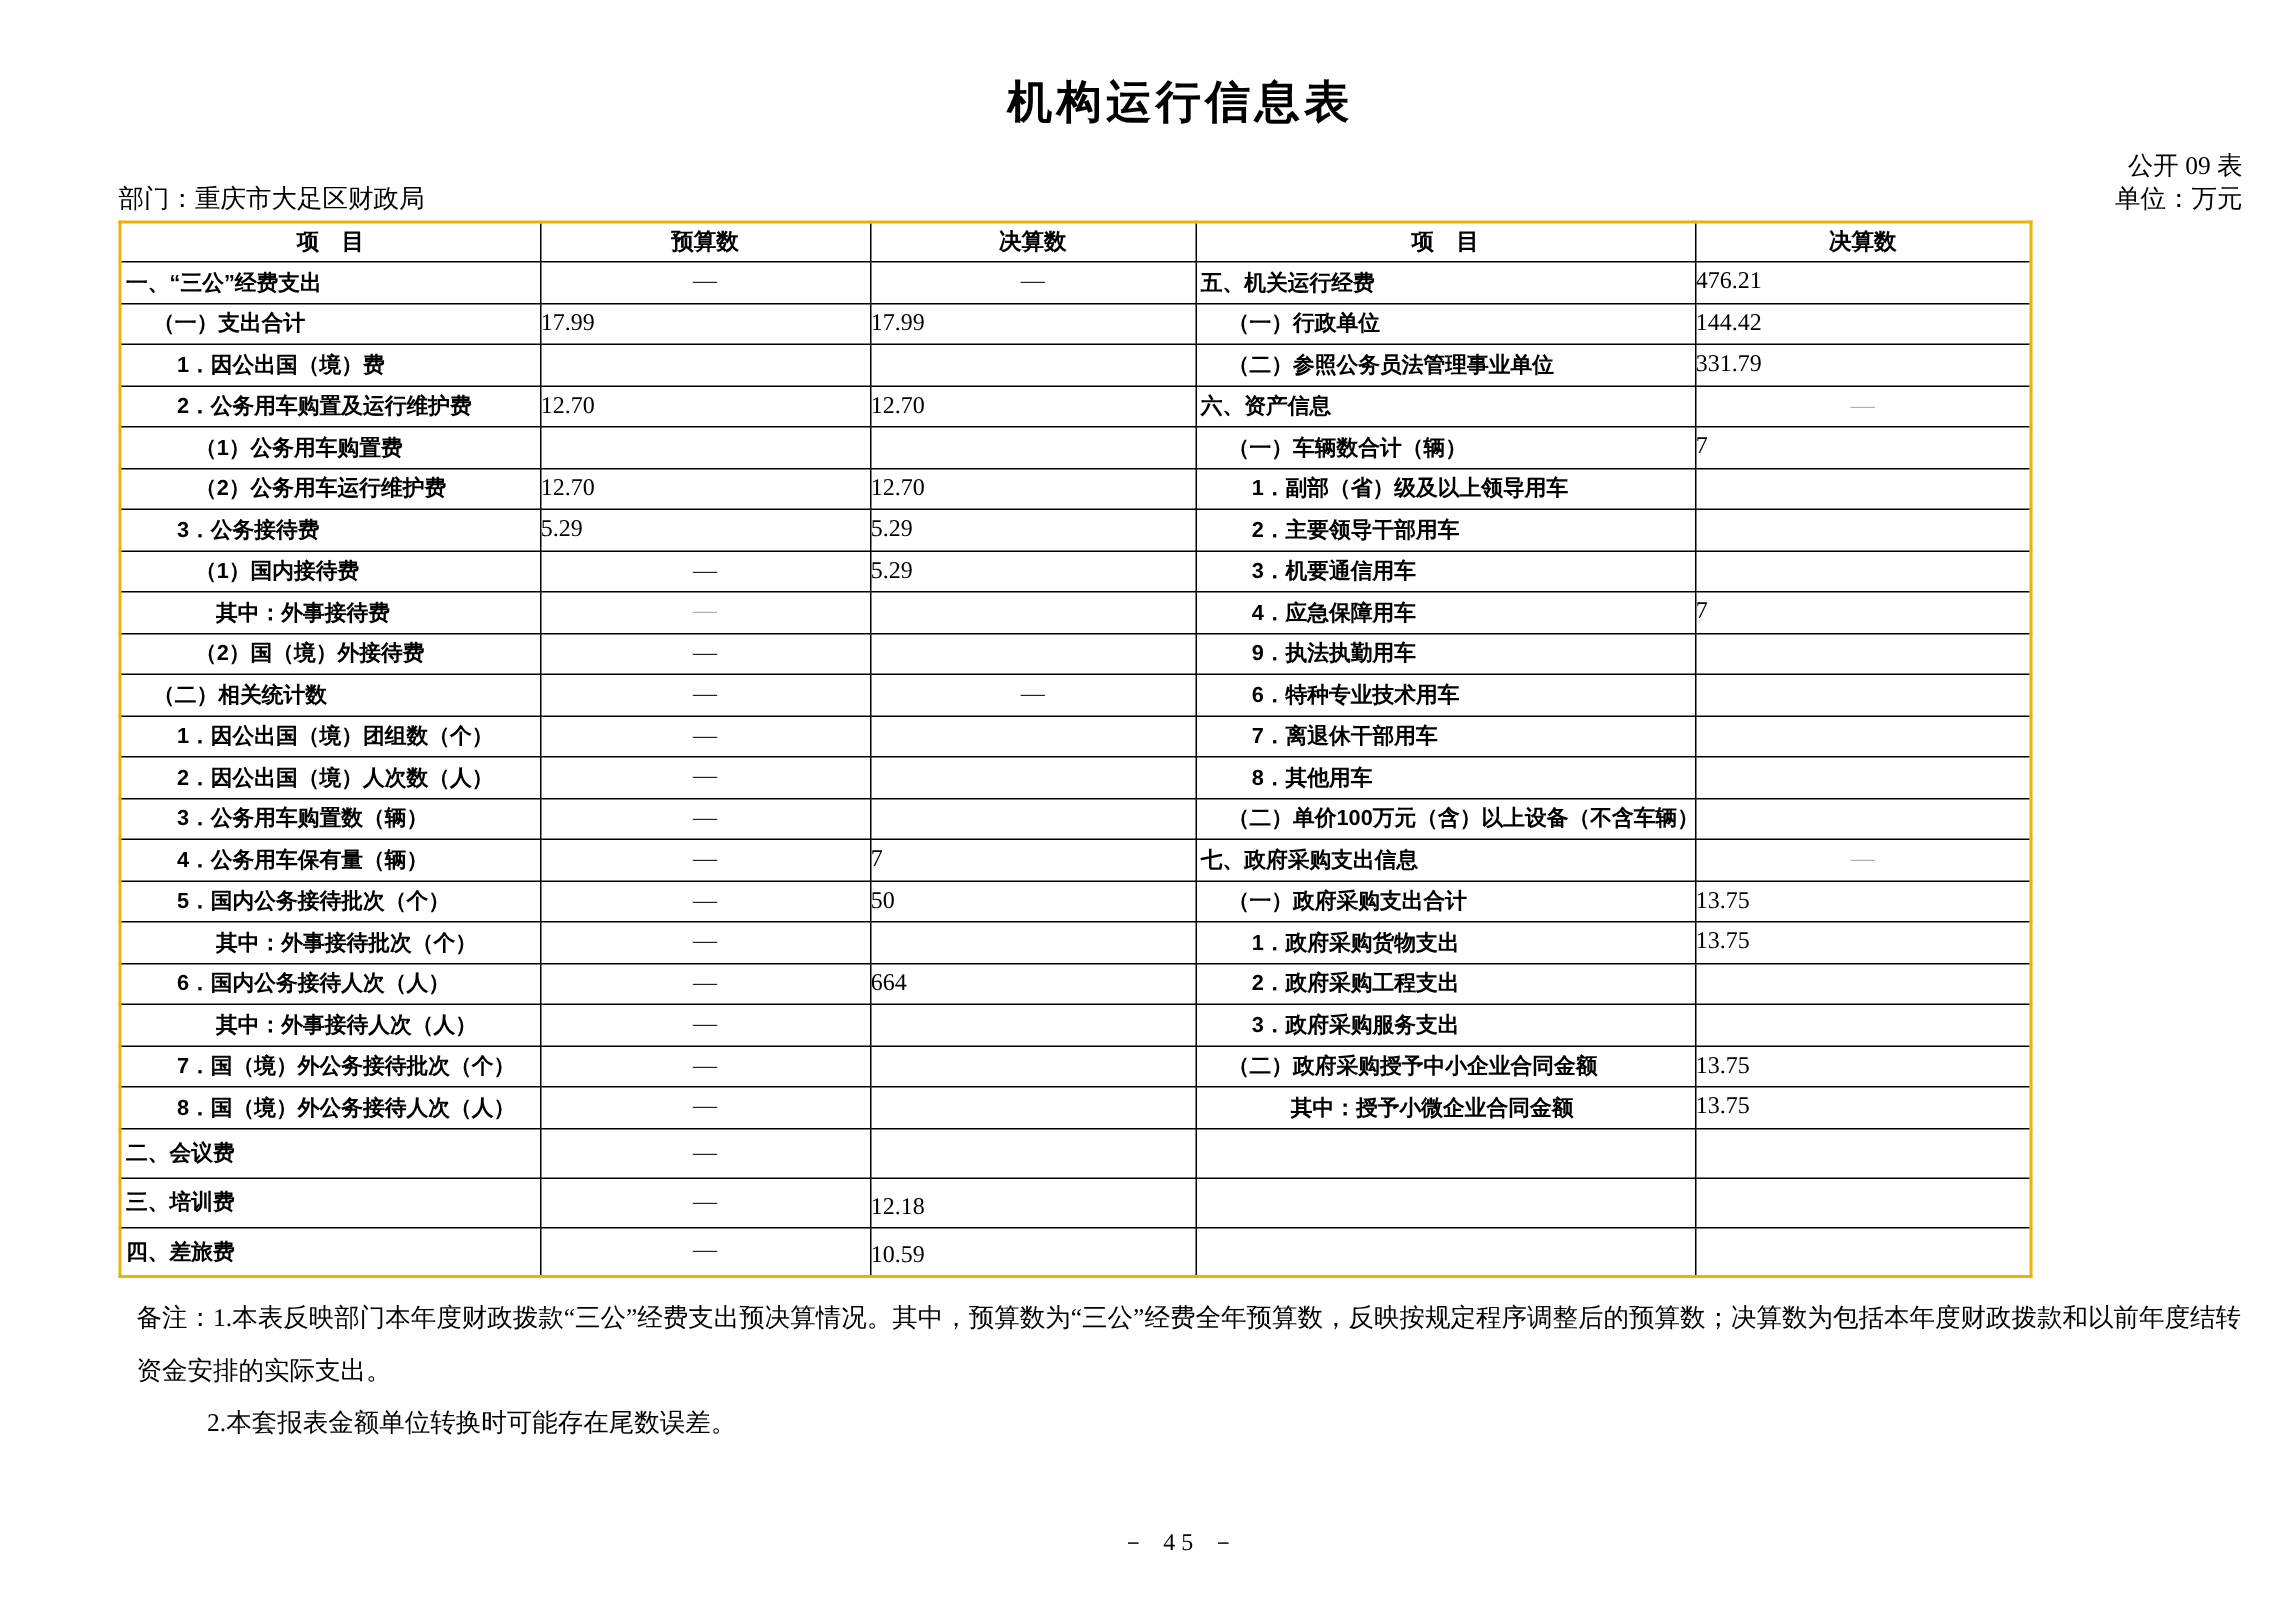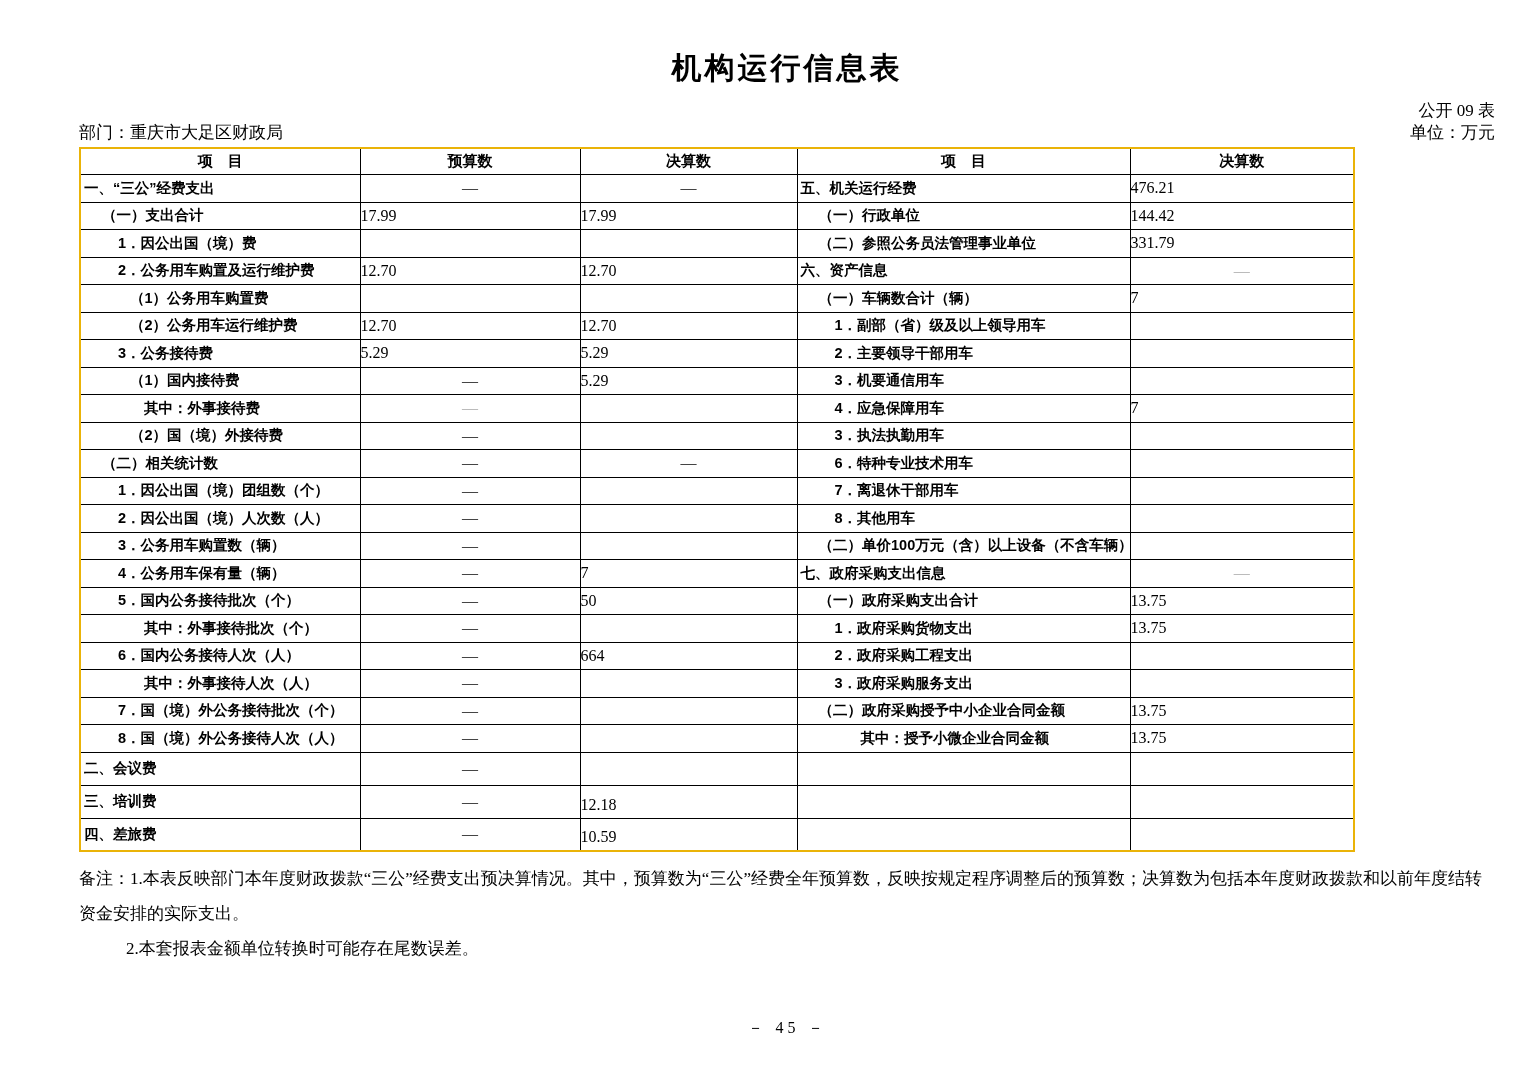--- a/index.html
+++ b/index.html
@@ -45,21 +45,21 @@
     margin-left:30px;
   }
   td.dash{text-align:center;font-size:16px;color:#222;}
   td.muted{color:#b0b0b0;}
   td.ind0{padding-left:3px;}
   td.ind1{padding-left:21px;margin-left:46px;}
   td.ind2{padding-left:37px;}
   td.ind3{padding-left:49px;margin-left:25px;}
   td.ind4{padding-left:63px;}
   .notes{margin-top:9px;font-size:17px;line-height:35px;}
-  .note-line{white-space:nowrap;}
+  .note-line{white-space:nowrap;margin-left:12px;}
   .note-indent{padding-left:47px;}
   .page-number{
     position:absolute;left:0;width:100%;top:1018px;text-align:center;
     font-size:16px;letter-spacing:4px;transform:translateX(30px);
   }
 </style>
 </head>
 <body>
 
 <div class="content">
@@ -151,21 +151,21 @@
           <td class="lbl ind4">其中：外事接待费</td>
           <td class="dash muted">—</td>
           <td class="num"></td>
           <td class="lbl ind2">4．应急保障用车</td>
           <td class="num">7</td>
         </tr>
         <tr>
           <td class="lbl ind3">（2）国（境）外接待费</td>
           <td class="dash">—</td>
           <td class="num"></td>
-          <td class="lbl ind2">3．执法执勤用车</td>
+          <td class="lbl ind2">9．执法执勤用车</td>
           <td class="num"></td>
         </tr>
         <tr>
           <td class="lbl ind1">（二）相关统计数</td>
           <td class="dash">—</td>
           <td class="dash">—</td>
           <td class="lbl ind2">6．特种专业技术用车</td>
           <td class="num"></td>
         </tr>
         <tr>

